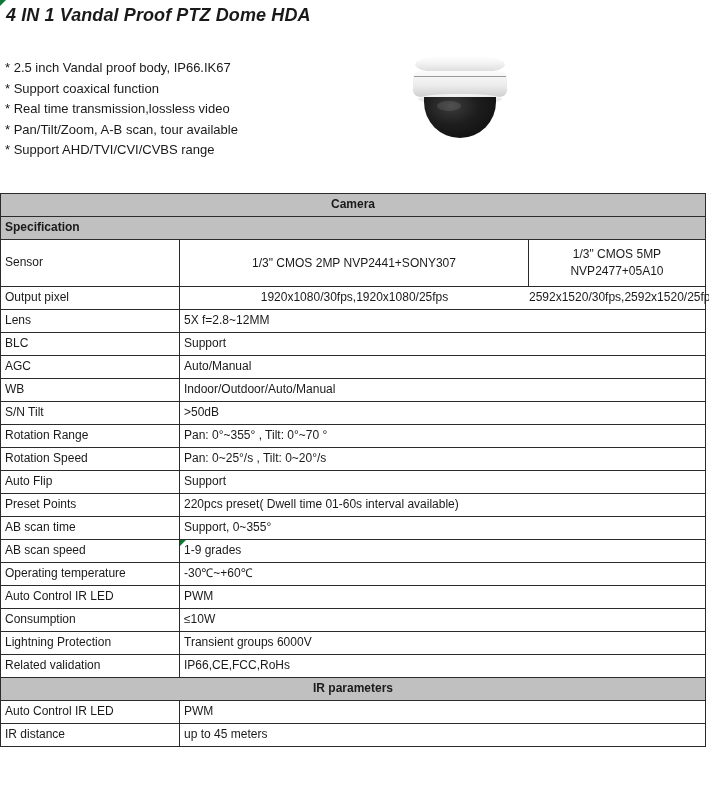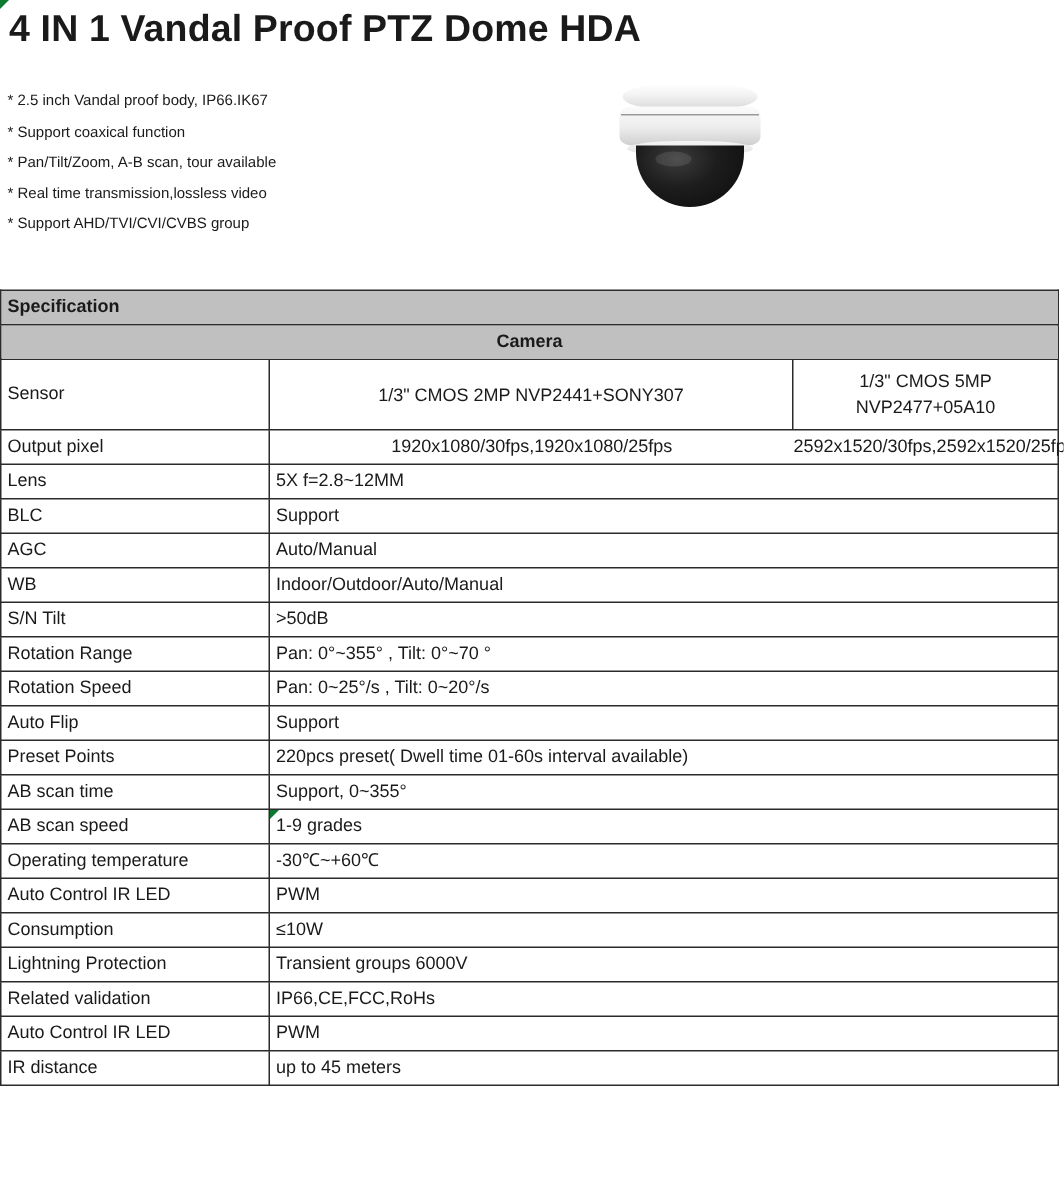--- a/index.html
+++ b/index.html
@@ -30,33 +30,34 @@
 
   
   .page-top {
     position: relative;
     height: 193px;
   }
   .title {
     position: absolute;
     left: 6px;
     top: 5px;
-    font-size: 25px;
+    font-size: 18px;
     font-weight: bold;
     letter-spacing: 0.1px;
     white-space: nowrap;
+    font-style: italic;
   }
   .features {
     position: absolute;
     left: 5px;
     top: 58px;
     width: 300px;
   }
   .feature-line {
-    font-size: 10px;
+    font-size: 13px;
     line-height: 20.5px;
     white-space: nowrap;
   }
 
   
   .product-photo {
     position: absolute;
     left: 389px;
     top: 44px;
     width: 180px;
@@ -174,23 +175,23 @@
 <body>
 
 <div class="page-top">
   <span class="cmt"></span>
 
   <div class="title">4 IN 1 Vandal Proof PTZ Dome HDA</div>
 
   <div class="features">
     <div class="feature-line">* 2.5 inch Vandal proof body, IP66.IK67</div>
     <div class="feature-line">* Support coaxical  function</div>
+    <div class="feature-line">* Real time transmission,lossless video</div>
     <div class="feature-line">* Pan/Tilt/Zoom, A-B scan, tour available</div>
-    <div class="feature-line">* Real time transmission,lossless video</div>
-    <div class="feature-line">* Support AHD/TVI/CVI/CVBS group</div>
+    <div class="feature-line">* Support AHD/TVI/CVI/CVBS range</div>
   </div>
 
   <div class="product-photo">
     <div class="cam">
       <div class="cam-top"></div>
       <div class="cam-band"></div>
       <div class="cam-seam"></div>
       <div class="cam-lip"></div>
       <div class="cam-dome"></div>
       <div class="cam-dome-gloss"></div>
@@ -198,24 +199,24 @@
   </div>
 </div>
 
 <table class="spec">
   <colgroup>
     <col class="col-label">
     <col>
   </colgroup>
   <tbody>
     <tr>
+      <td class="band center" colspan="2">Camera</td>
+    </tr>
+    <tr>
       <td class="band left" colspan="2">Specification</td>
-    </tr>
-    <tr>
-      <td class="band center" colspan="2">Camera</td>
     </tr>
 
     <tr>
       <td class="sensor-cell">Sensor</td>
       <td class="sensor-cell" style="padding:0;">
         <div style="display:flex;height:46px;">
           <div style="flex:0 0 348px;display:flex;align-items:center;justify-content:center;border-right:1px solid #2b2b2b;">1/3" CMOS 2MP NVP2441+SONY307</div>
           <div style="flex:1 1 auto;display:flex;flex-direction:column;align-items:center;justify-content:center;">
             <div class="sensor-multi">1/3" CMOS 5MP</div>
             <div class="sensor-multi">NVP2477+05A10</div>
@@ -294,20 +295,23 @@
       </tr>
     <tr>
         <td>Lightning Protection</td>
         <td>Transient groups 6000V</td>
       </tr>
     <tr>
         <td>Related validation</td>
         <td>IP66,CE,FCC,RoHs</td>
       </tr>
 
+    <tr>
+      <td class="band center" colspan="2">IR parameters</td>
+    </tr>
 
     <tr>
         <td>Auto Control IR LED</td>
         <td>PWM</td>
       </tr>
     <tr>
         <td>IR distance</td>
         <td>up to 45 meters</td>
       </tr>
 

